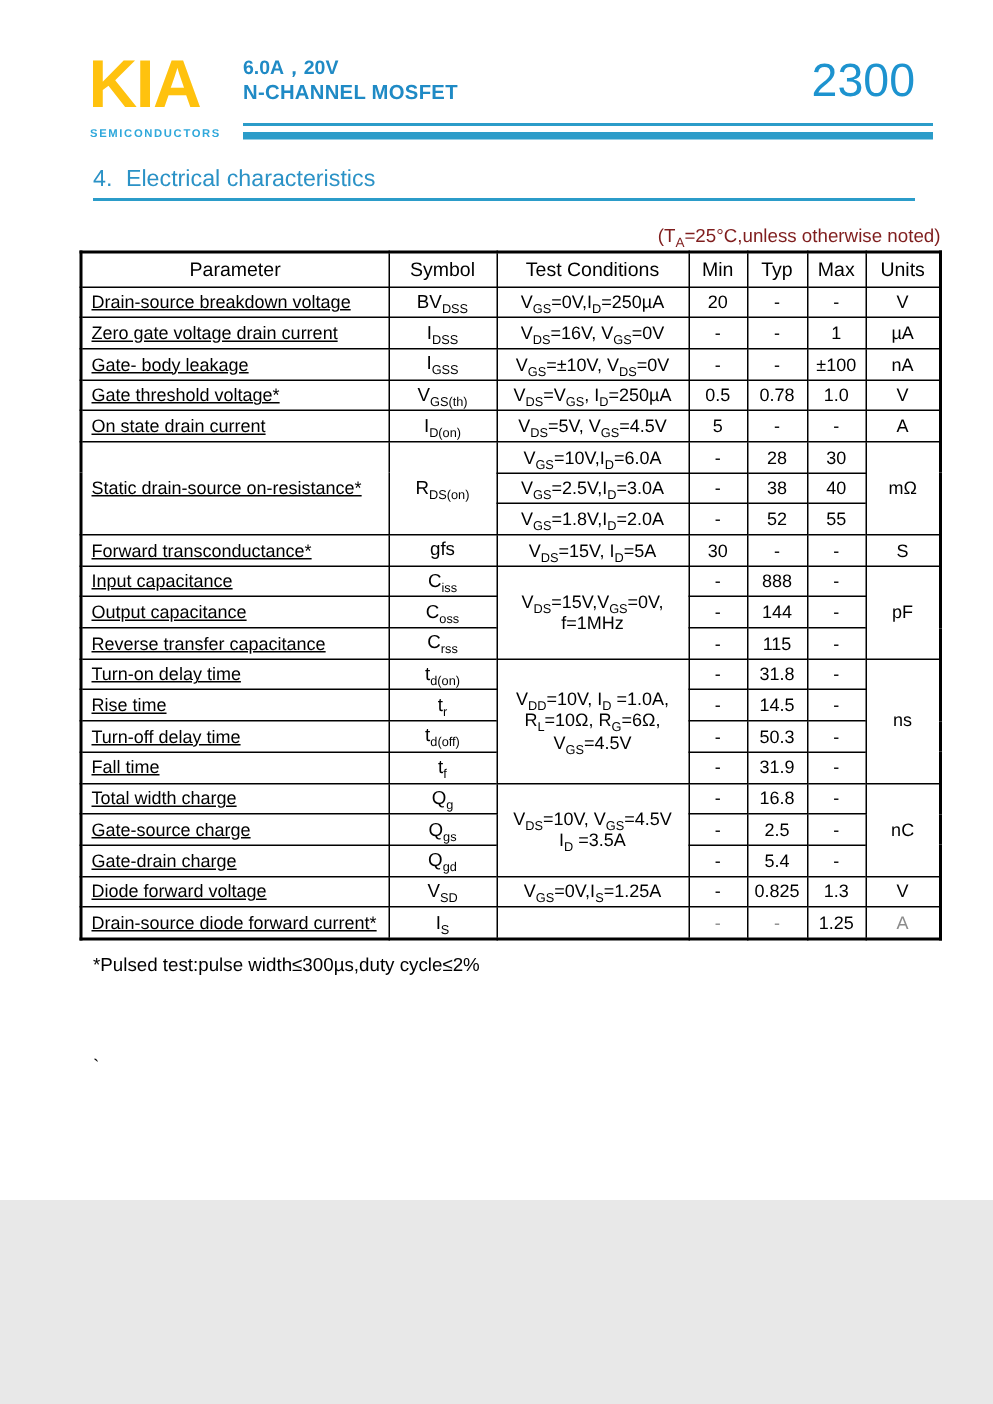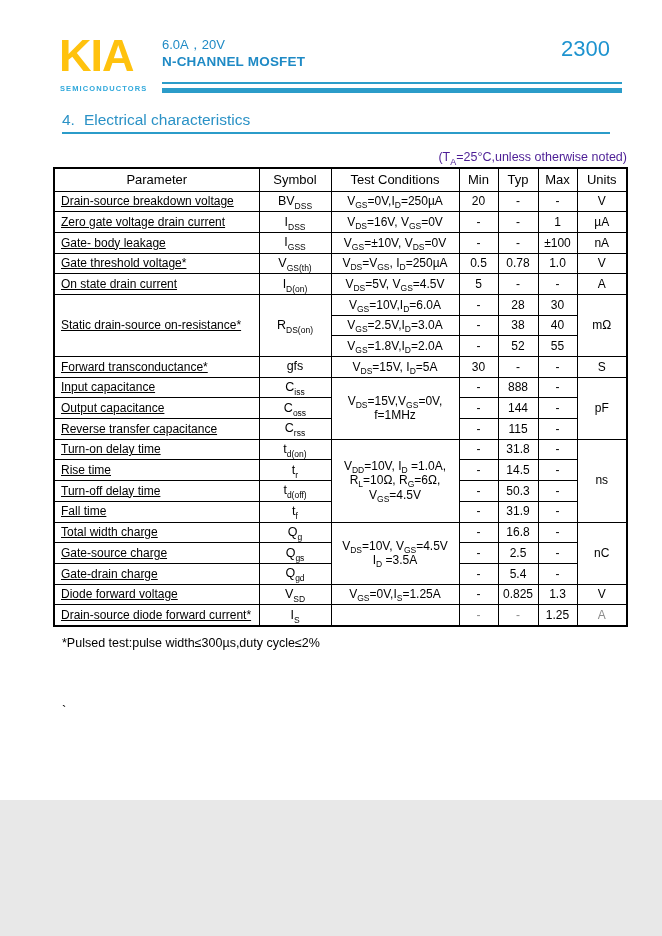--- a/index.html
+++ b/index.html
@@ -9,35 +9,35 @@
   }
   html,body{margin:0;padding:0;background:#e8e8e8;}
   .page{position:relative;width:662px;height:800px;background:#ffffff;margin:0 auto;
         font-family:"Liberation Sans",sans-serif;color:#000;overflow:hidden;}
 
   
   .logo{position:absolute;left:59px;top:33px;font-size:45px;font-weight:bold;
         color:var(--brand_yellow);letter-spacing:-1px;line-height:1;}
   .logo-sub{position:absolute;left:60px;top:84px;font-size:7.5px;font-weight:bold;
         color:var(--brand_cyan);letter-spacing:1.1px;}
-  .rating{position:absolute;left:162px;top:36px;font-size:13px;font-weight:normal;
+  .rating{position:absolute;left:162px;top:36px;font-size:13px;font-weight:bold;
         color:var(--header_blue);text-align:right;}
   .devtype{position:absolute;left:162px;top:54px;font-size:13.5px;font-weight:bold;
         color:var(--header_blue);letter-spacing:.2px;}
-  .partnum{position:absolute;top:37px;right:52px;font-size:22px;font-weight:400;
+  .partnum{position:absolute;top:37px;right:52px;font-size:31px;font-weight:400;
         color:var(--part_blue);line-height:1.1;}
   .rule-thin{position:absolute;left:162px;top:82px;width:460px;height:2px;background:var(--rule_blue);}
   .rule-thick{position:absolute;left:162px;top:88px;width:460px;height:5px;background:var(--rule_blue);}
 
   
   .section-head{position:absolute;left:62px;top:111px;width:548px;color:var(--section_blue);
         font-size:15.5px;border-bottom:2px solid var(--rule_blue);padding-bottom:3px;}
   .sec-num{margin-right:9px;}
 
-  .note{position:absolute;top:150px;right:35px;font-size:12.5px;color:#4c1d95;margin-left:24px;}
+  .note{position:absolute;top:150px;right:35px;font-size:12.5px;color:#7f1d1d;margin-left:24px;}
   .note sub{font-size:9px;}
 
   
   table.ec{position:absolute;left:53px;top:167px;border-collapse:collapse;table-layout:fixed;
         border:2px solid var(--table_border);}
   .ec th,.ec td{border:1px solid var(--table_border);overflow:hidden;}
   .ec th{height:21.5px;font-weight:400;font-size:13px;padding:0 2px;}
   .ec td{height:19.7px;font-size:12px;text-align:center;padding:0 2px;line-height:1.2;}
   .ec td.param{text-align:left;padding-left:6px;text-decoration:underline;}
   .ec td.sym{font-size:12.5px;}

